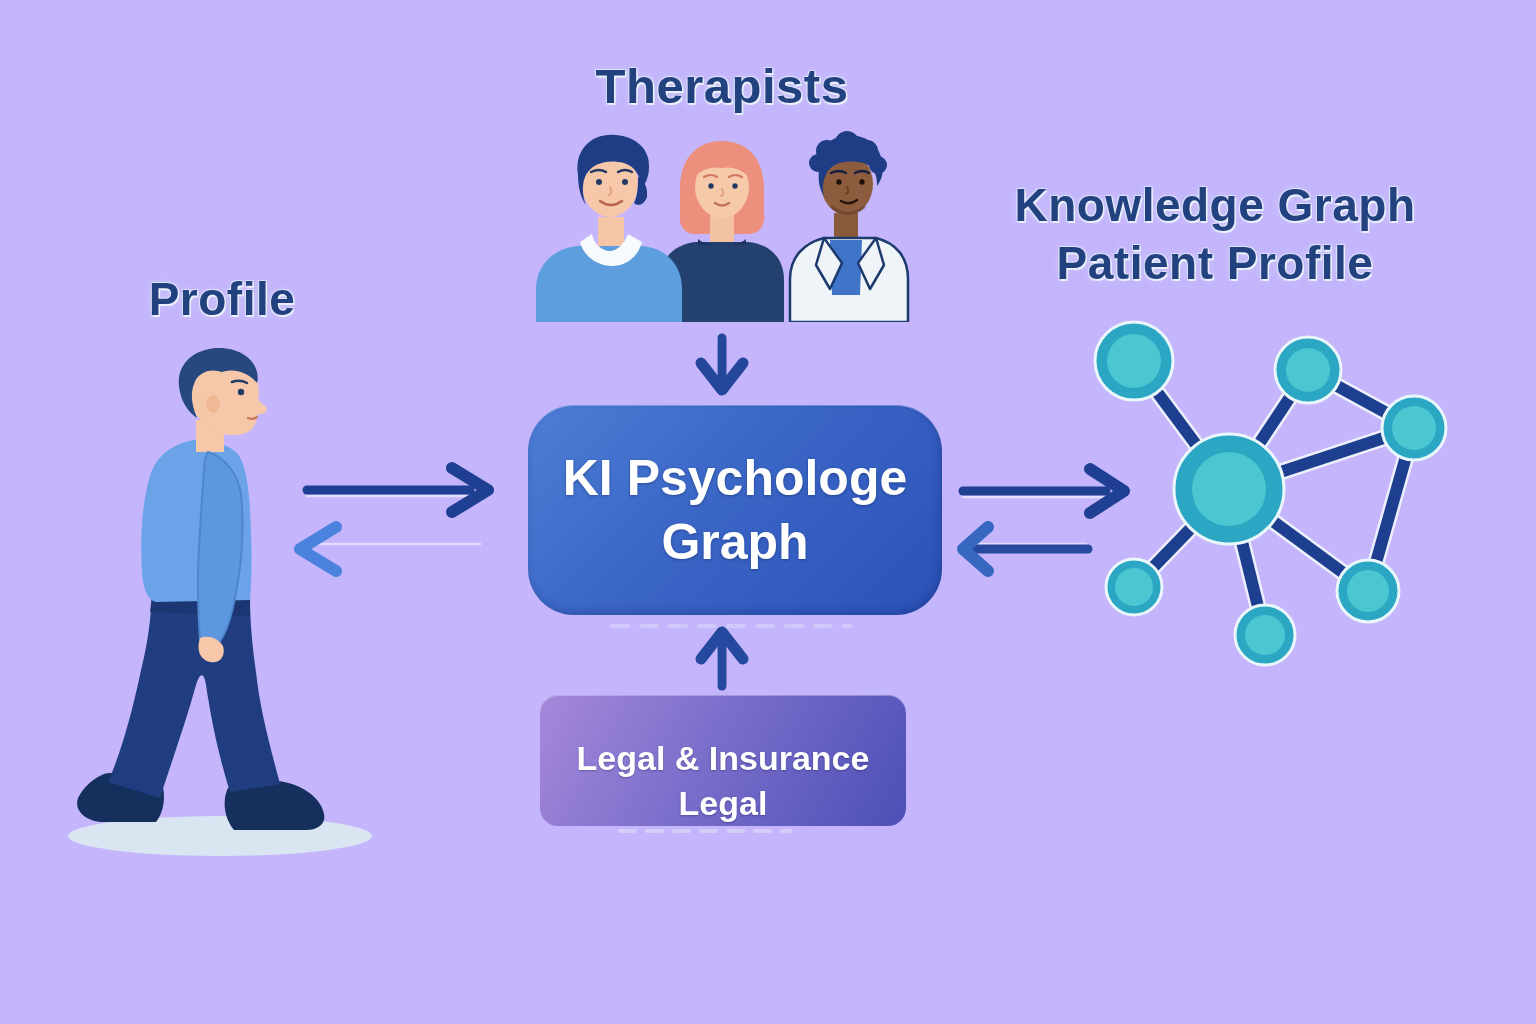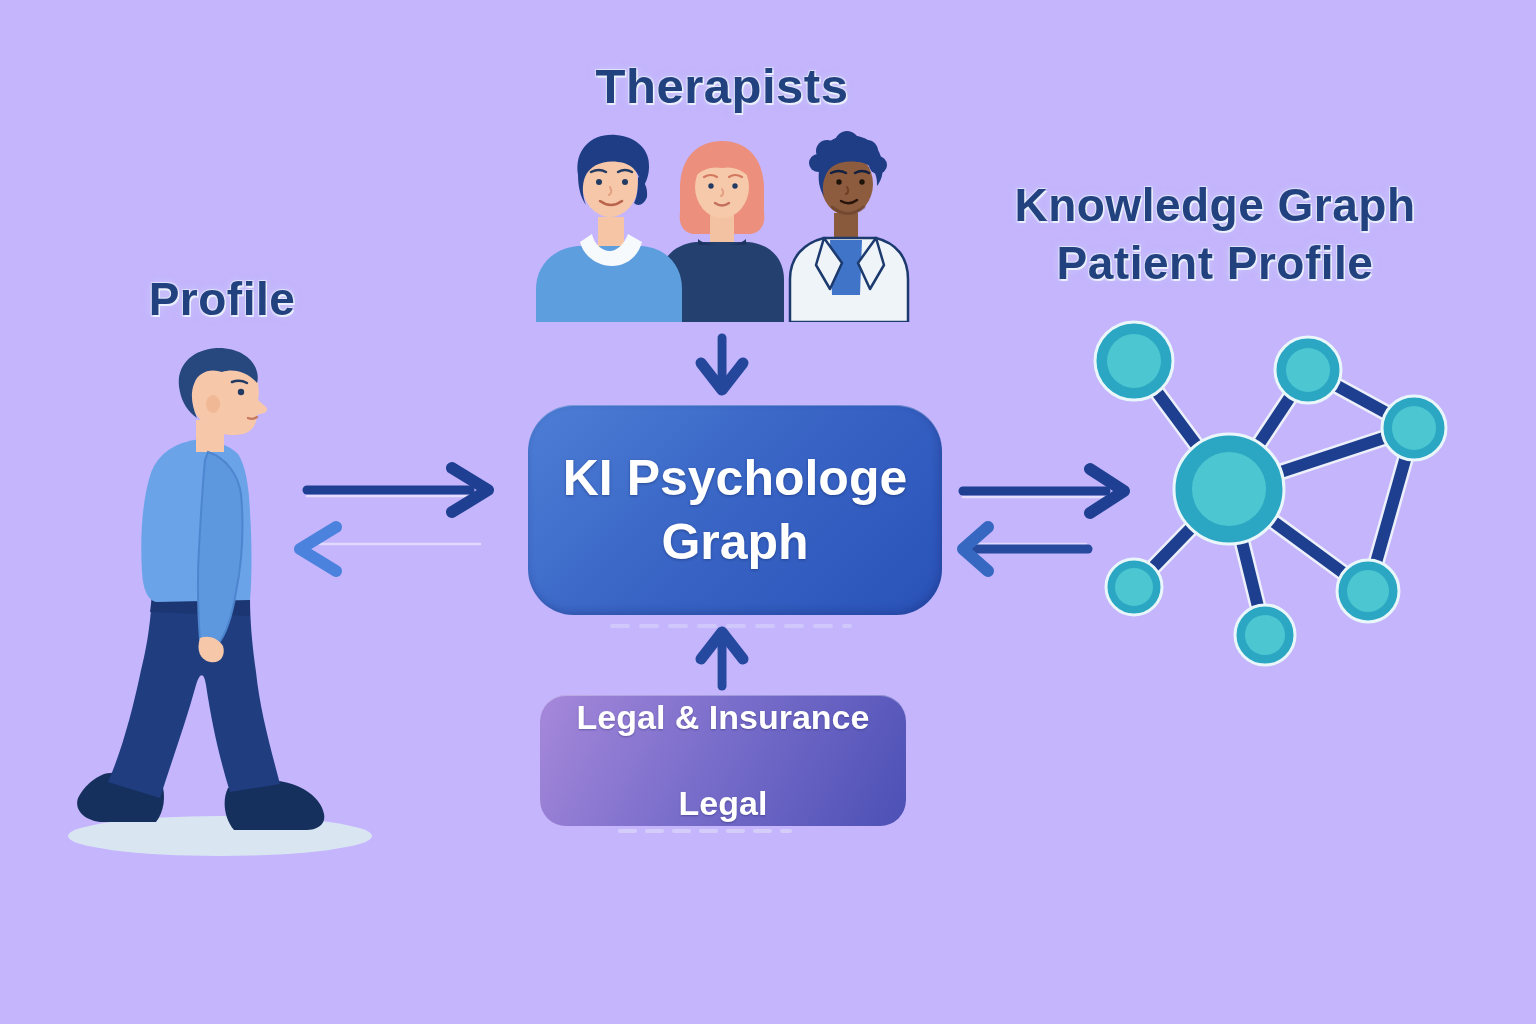--- a/index.html
+++ b/index.html
@@ -30,24 +30,24 @@
     border-radius:46px;
     background:linear-gradient(135deg,#4d7ed6 0%,#3a66c6 45%,#2a52b8 100%);
     box-shadow:inset 0 1px 0 rgba(255,255,255,.28), inset -2px -3px 8px rgba(10,20,80,.25);
     display:flex;flex-direction:column;align-items:center;justify-content:center;
     color:#fff;font-size:50px;font-weight:bold;line-height:1.28;
     text-shadow:0 1px 3px rgba(10,25,70,.4);
     margin-left:12px;
   }
   .policy-box{
     position:absolute;left:540px;top:695px;width:366px;height:131px;
-    border-radius:26px;
+    border-radius:18px;
     background:linear-gradient(118deg,#a688da 0%,#7a6ecb 45%,#4c50b5 100%);
     box-shadow:inset 0 1px 0 rgba(255,255,255,.3);
-    display:flex;flex-direction:column;align-items:center;justify-content:space-between;
+    display:flex;flex-direction:column;align-items:center;justify-content:flex-end;
     color:#fff;font-size:34px;font-weight:600;line-height:1.32;
     text-shadow:0 1px 2px rgba(20,20,70,.35);
   }
 </style>
 </head>
 <body>
 
 <div class="stage">
 
   <div class="heading therapists-label">Therapists</div>

